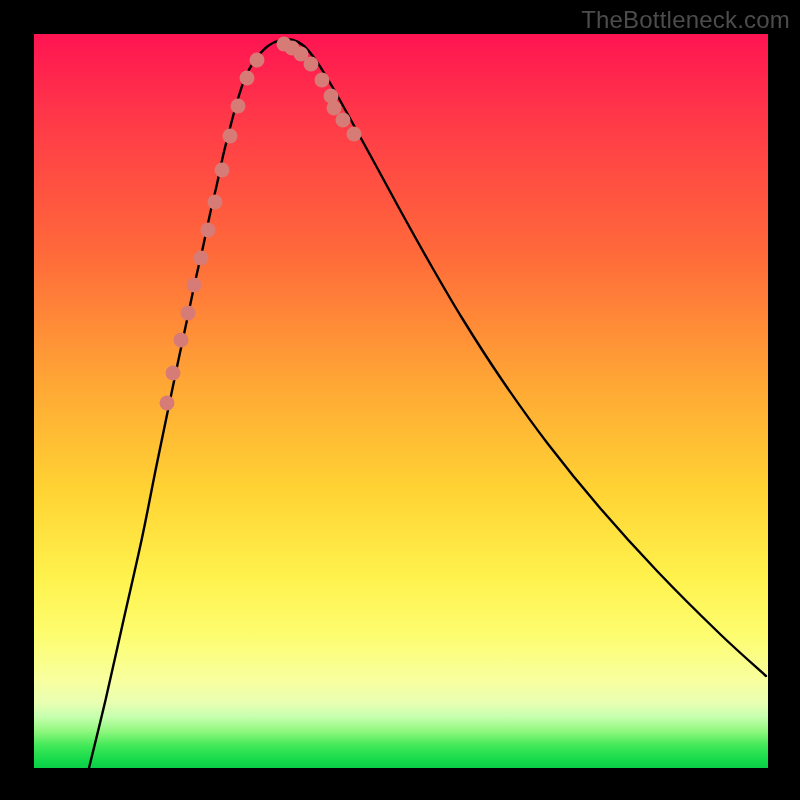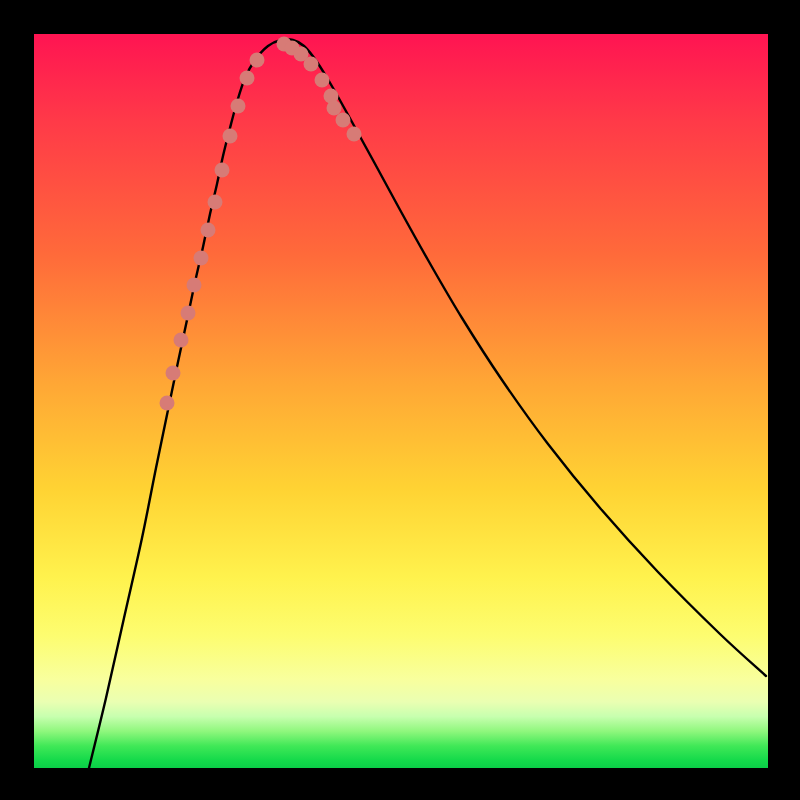--- a/index.html
+++ b/index.html
@@ -70,20 +70,21 @@
   .marker {
     fill: #d77b76;
     stroke: none;
   }
 </style>
 </head>
 <body>
 
 <div class="frame">
 
+  <div class="watermark">TheBottleneck.com</div>
 
   <div class="plot-area">
     <svg class="curve" viewBox="0 0 734 734" preserveAspectRatio="none">
       <path id="curvePath" class="curve-path" d="M 55 734 C 57.833333333333336 722.3333333333334, 66.16666666666667 689, 72 664 C 77.83333333333333 639, 84 610.6666666666666, 90 584 C 96 557.3333333333334, 102.66666666666667 529, 108 504 C 113.33333333333333 479, 117.66666666666667 455.3333333333333, 122 434 C 126.33333333333333 412.6666666666667, 130.33333333333334 393.6666666666667, 134 376 C 137.66666666666666 358.3333333333333, 140.83333333333334 343, 144 328 C 147.16666666666666 313, 150.16666666666666 299.3333333333333, 153 286 C 155.83333333333334 272.6666666666667, 158.33333333333334 260.1666666666667, 161 248 C 163.66666666666666 235.83333333333334, 166.5 224.33333333333334, 169 213 C 171.5 201.66666666666666, 173.66666666666666 190.5, 176 180 C 178.33333333333334 169.5, 180.83333333333334 159.66666666666666, 183 150 C 185.16666666666666 140.33333333333334, 186.83333333333334 131.33333333333334, 189 122 C 191.16666666666666 112.66666666666667, 193.66666666666666 103, 196 94 C 198.33333333333334 85, 200.5 76.33333333333333, 203 68 C 205.5 59.666666666666664, 208 51, 211 44 C 214 37, 217.16666666666666 31.333333333333332, 221 26 C 224.83333333333334 20.666666666666668, 229.66666666666666 15.333333333333334, 234 12 C 238.33333333333334 8.666666666666666, 242.83333333333334 7, 247 6 C 251.16666666666666 5, 255.16666666666666 5, 259 6 C 262.8333333333333 7, 266 8.333333333333334, 270 12 C 274 15.666666666666666, 278.1666666666667 21, 283 28 C 287.8333333333333 35, 293.1666666666667 44, 299 54 C 304.8333333333333 64, 311.1666666666667 75.66666666666667, 318 88 C 324.8333333333333 100.33333333333333, 332.1666666666667 113.66666666666667, 340 128 C 347.8333333333333 142.33333333333334, 356 157.66666666666666, 365 174 C 374 190.33333333333334, 383.5 207.66666666666666, 394 226 C 404.5 244.33333333333334, 415.6666666666667 264, 428 284 C 440.3333333333333 304, 453.6666666666667 325, 468 346 C 482.3333333333333 367, 497.6666666666667 388.6666666666667, 514 410 C 530.3333333333334 431.3333333333333, 547.6666666666666 452.6666666666667, 566 474 C 584.3333333333334 495.3333333333333, 604 517, 624 538 C 644 559, 668 582.6666666666666, 686 600 C 704 617.3333333333334, 724.3333333333334 635, 732 642"></path>
       <g id="markersGroup">
           <circle cx="133" cy="369" r="7.5" class="marker"></circle>
           <circle cx="139" cy="339" r="7.5" class="marker"></circle>
           <circle cx="147" cy="306" r="7.5" class="marker"></circle>
           <circle cx="154" cy="279" r="7.5" class="marker"></circle>
           <circle cx="160" cy="251" r="7.5" class="marker"></circle>

